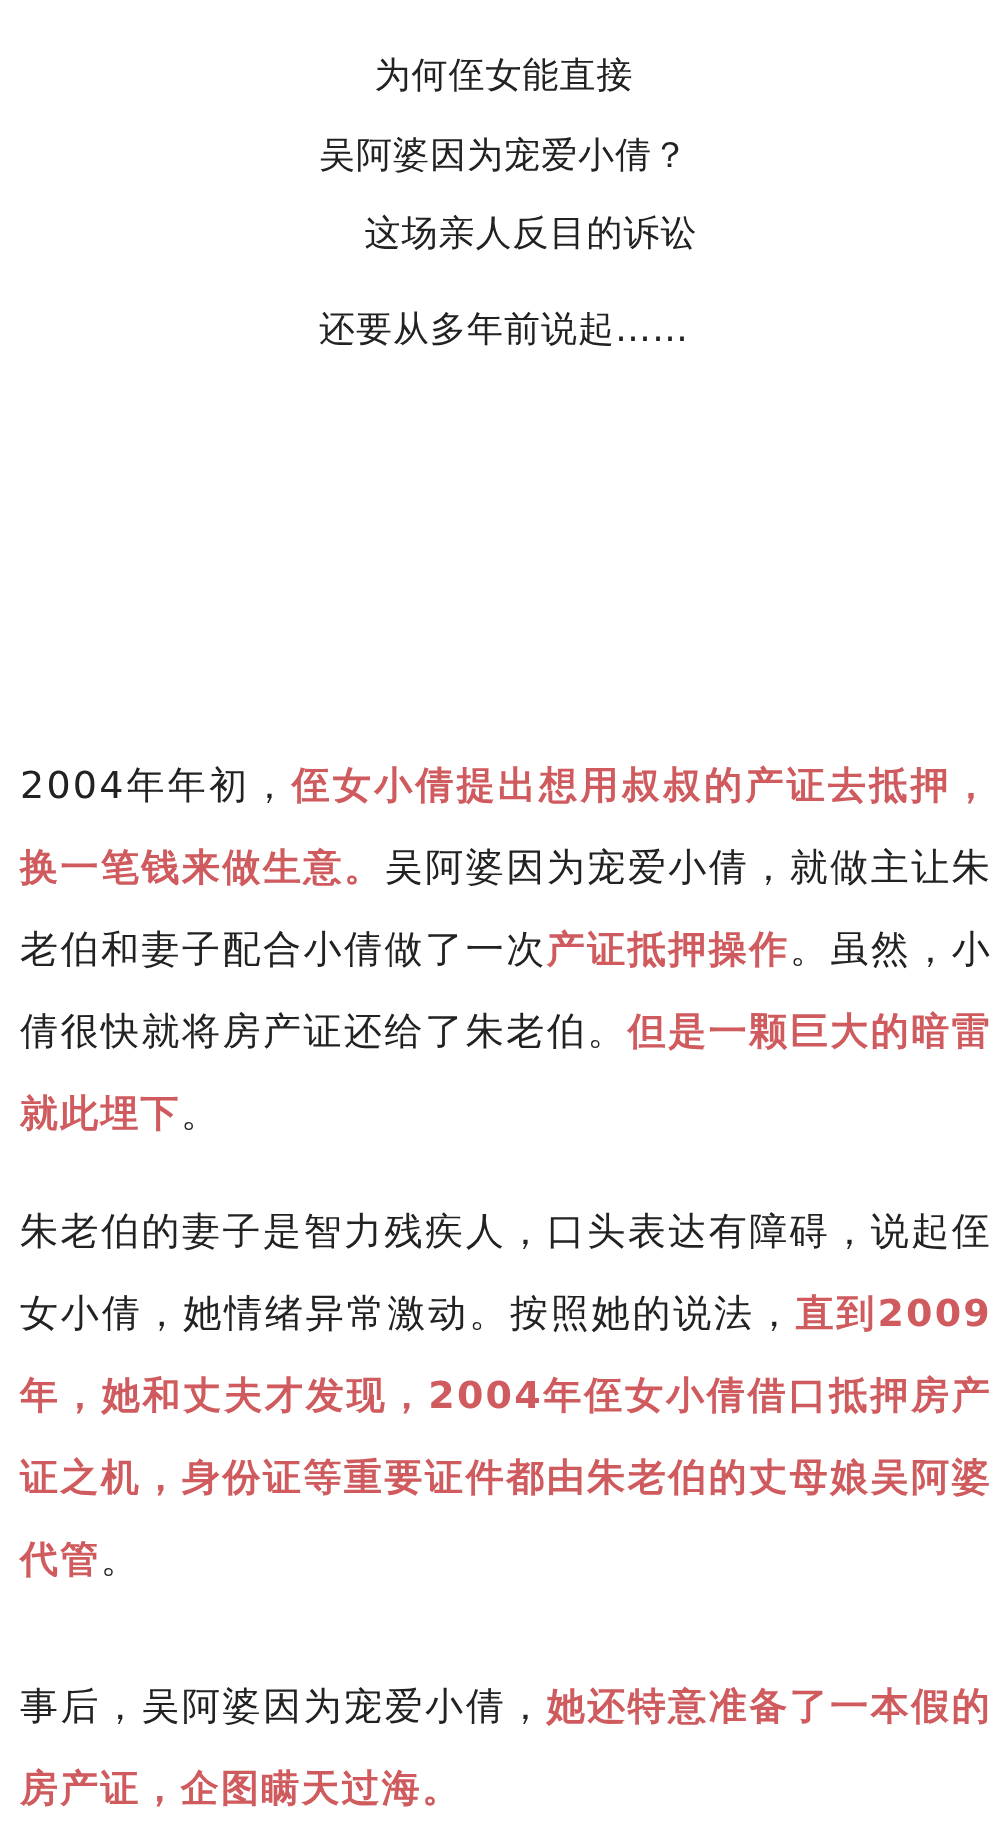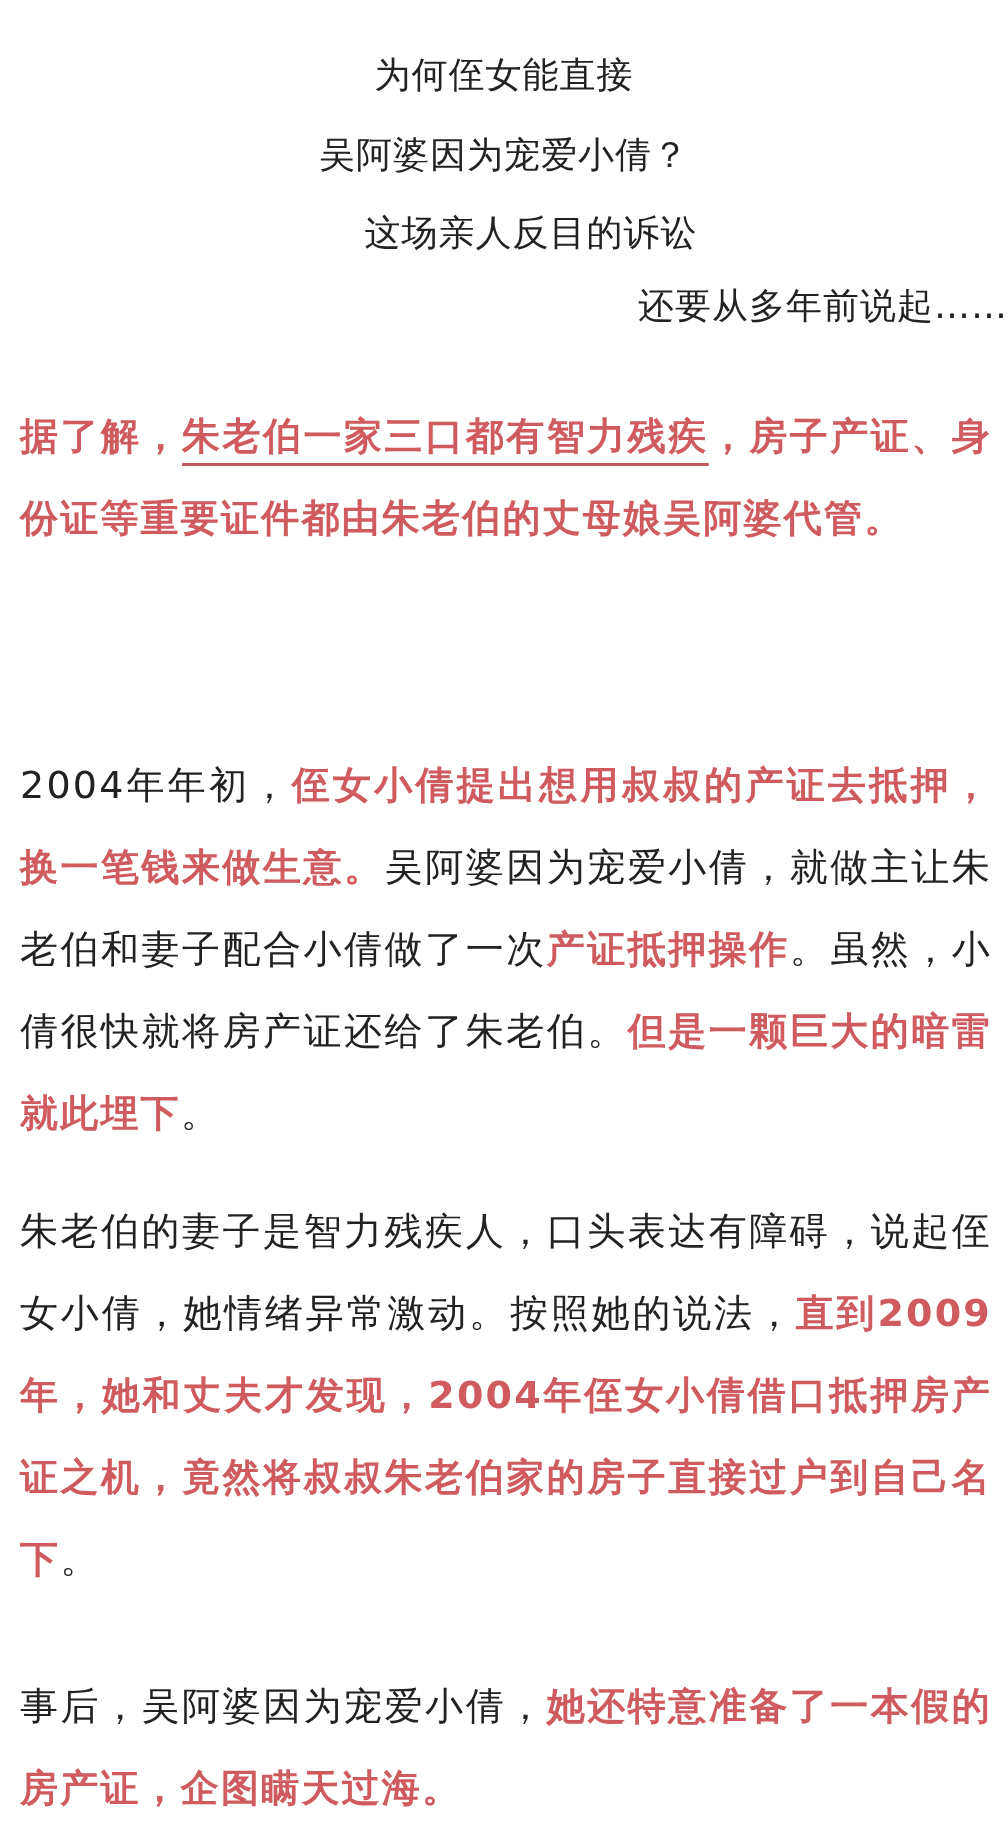--- a/index.html
+++ b/index.html
@@ -59,24 +59,23 @@
   </style>
 </head>
 <body>
 
 <div class="page">
 
   <div class="intro">
     <div class="intro-line" style="top:18px;">为何侄女能直接</div>
     <div class="intro-line" style="top:98px;">吴阿婆因为宠爱小倩？</div>
     <div class="intro-line" style="top:176px;padding-left:27px;">这场亲人反目的诉讼</div>
-    <div class="intro-line" style="top:249px;text-align:right;">还要从多年前说起……</div>
+    <div class="intro-line" style="top:272px;">还要从多年前说起……</div>
   </div>
 
-  <div class="para" style="top:395px;"><span class="red">据了解，</span><span class="red underline">朱老伯一家三口都有智力残疾</span><span class="red">，房子产证、身份证等重要证件都由朱老伯的丈母娘吴阿婆代管。</span></div>
 
   <div class="para" style="top:744px;"><span>2004年年初，</span><span class="red">侄女小倩提出想用叔叔的产证去抵押，换一笔钱来做生意。</span><span>吴阿婆因为宠爱小倩，就做主让朱老伯和妻子配合小倩做了一次</span><span class="red">产证抵押操作</span><span>。虽然，小倩很快就将房产证还给了朱老伯。</span><span class="red">但是一颗巨大的暗雷就此埋下</span><span>。</span></div>
 
-  <div class="para" style="top:1190px;"><span>朱老伯的妻子是智力残疾人，口头表达有障碍，说起侄女小倩，她情绪异常激动。按照她的说法，</span><span class="red">直到2009年，她和丈夫才发现，2004年侄女小倩借口抵押房产证之机，竟然将叔叔朱老伯家的房子直接过户到自己名下</span><span>。</span></div>
+  <div class="para" style="top:1190px;"><span>朱老伯的妻子是智力残疾人，口头表达有障碍，说起侄女小倩，她情绪异常激动。按照她的说法，</span><span class="red">直到2009年，她和丈夫才发现，2004年侄女小倩借口抵押房产证之机，身份证等重要证件都由朱老伯的丈母娘吴阿婆代管</span><span>。</span></div>
 
   <div class="para" style="top:1665px;"><span>事后，吴阿婆因为宠爱小倩，</span><span class="red">她还特意准备了一本假的房产证，企图瞒天过海。</span></div>
 
 </div>
 
 </body></html>

